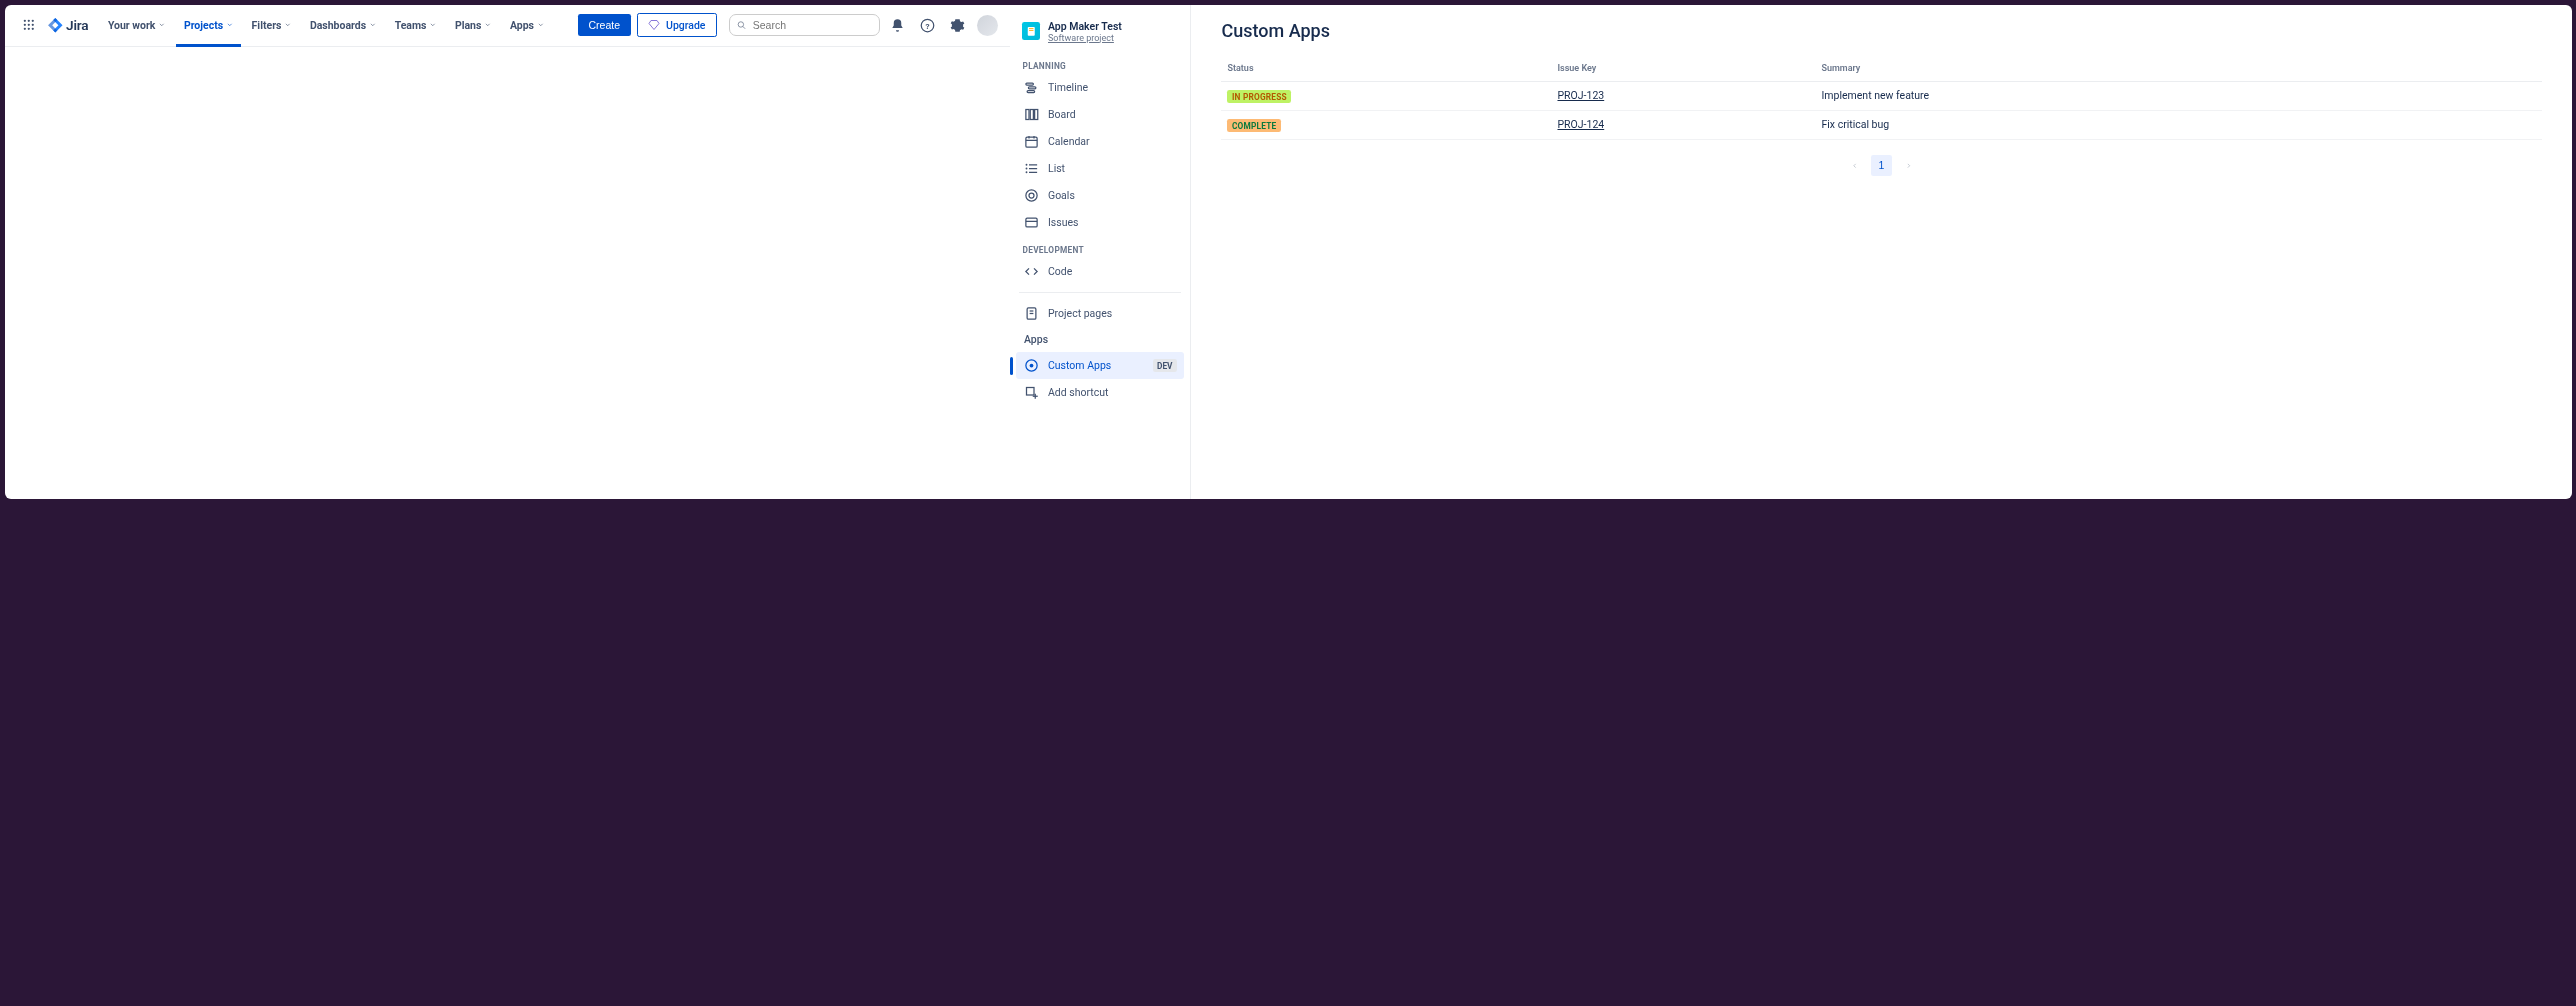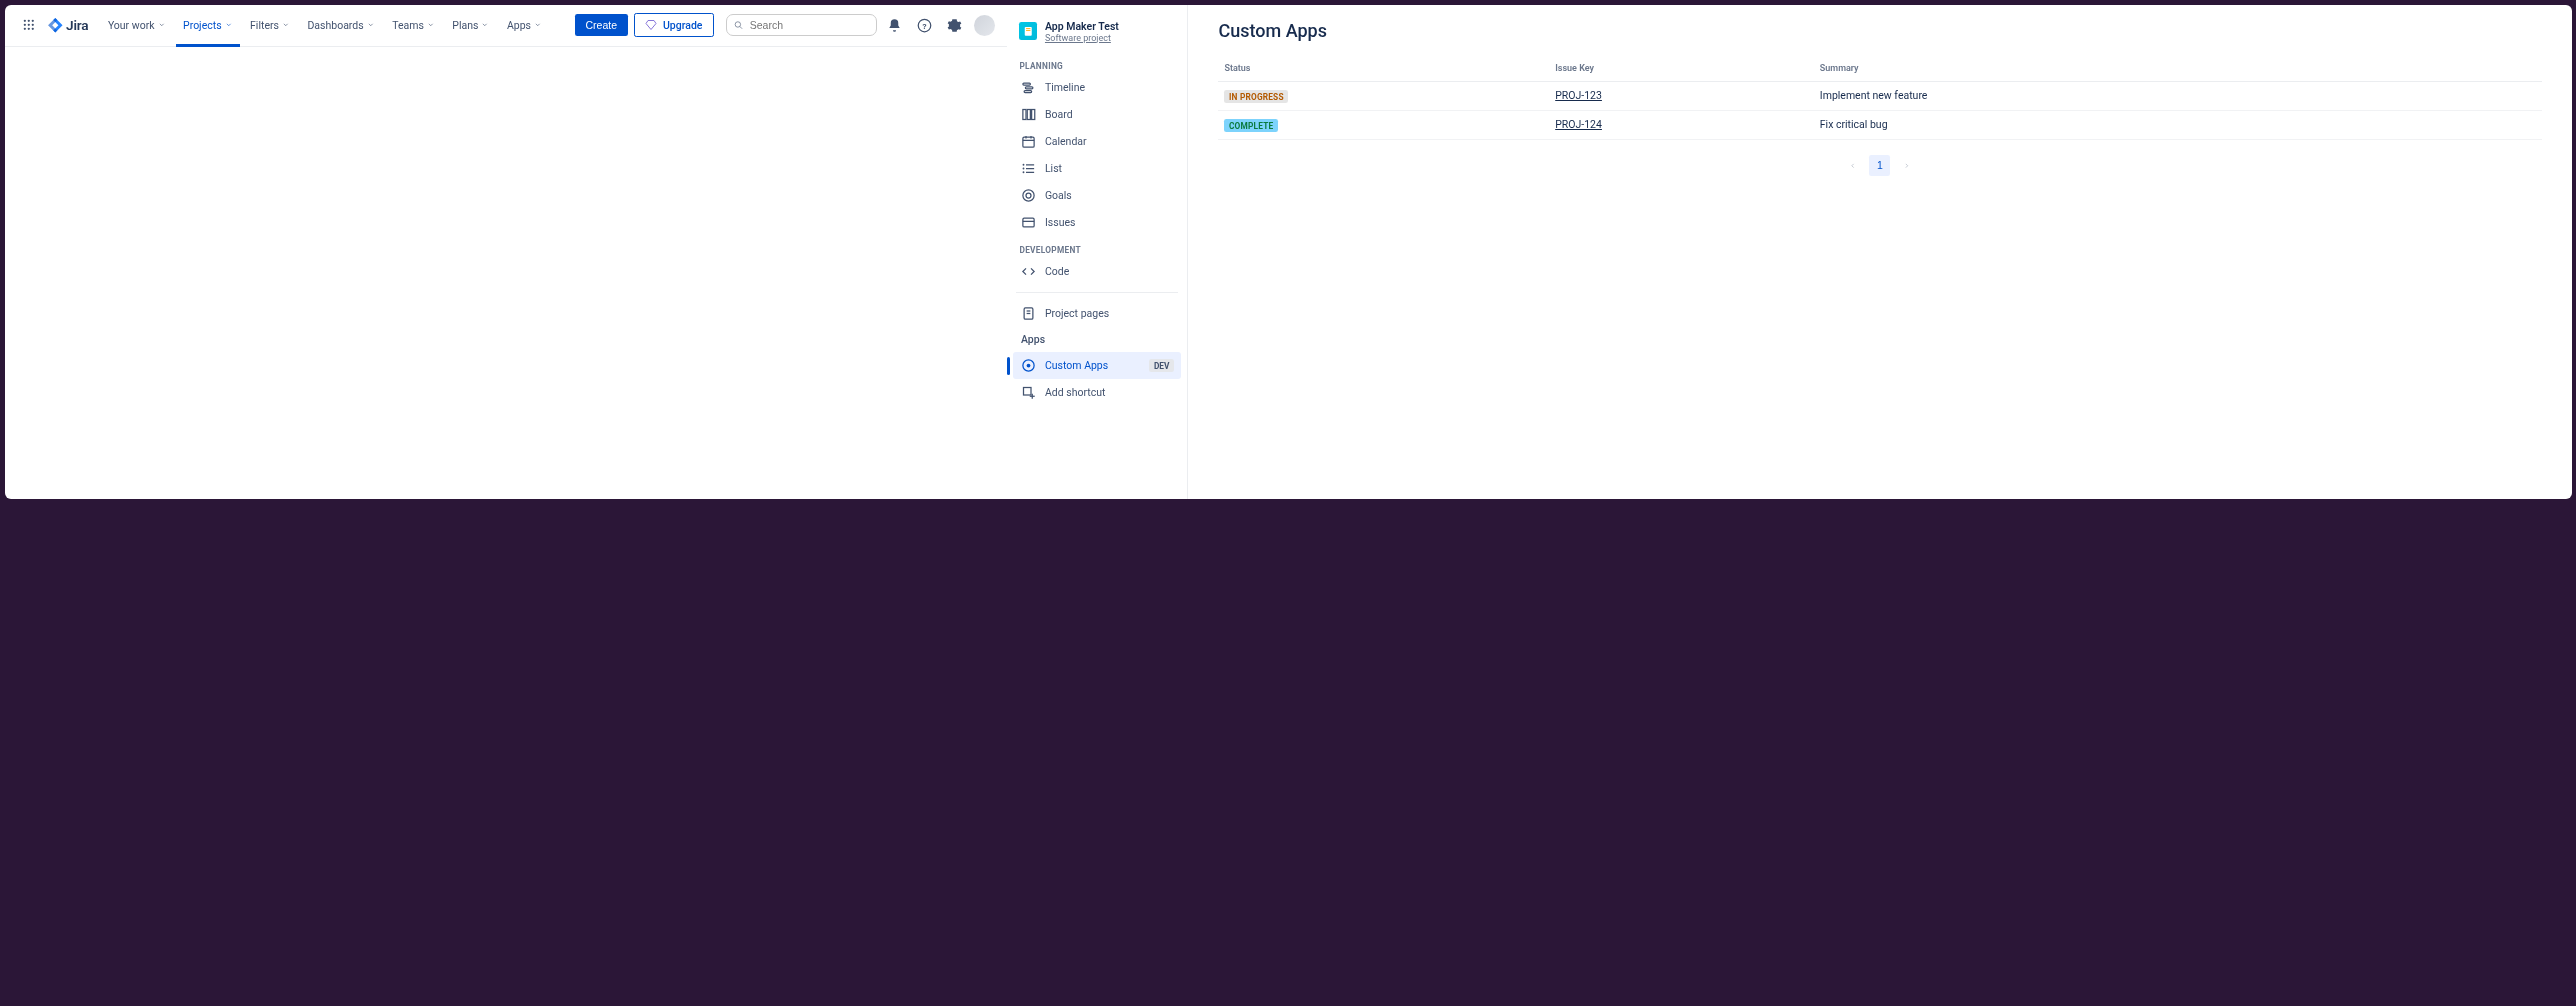--- a/index.html
+++ b/index.html
@@ -30,21 +30,21 @@
 .app-switcher-btn {
   width: 24px; height: 24px;
   display: flex; align-items: center; justify-content: center;
   border-radius: 2.3px; cursor: pointer;
 }
 .logo { display: flex; align-items: center; gap: 3px; padding: 0 3px; cursor: pointer; margin-right: 6px; }
 .logo-text { color: #253858; font-size: 13.6px; font-weight: 600; letter-spacing: -0.2px; }
 .nav-btn {
   display: flex; align-items: center; gap: 3px;
   padding: 4.5px 7.5px; border-radius: 2.3px; cursor: pointer;
-  font-size: 10.5px; font-weight: 400; color: #42526E;
+  font-size: 10.5px; font-weight: 700; color: #42526E;
   position: relative;
   text-align: center;
 }
 .nav-btn.active { color: #0052CC; }
 .nav-btn.active::after {
   content: ""; position: absolute; left: 0; right: 0; bottom: -10.5px;
   height: 2.3px; background: #0052CC;
 }
 .chevron { width: 7.5px; height: 7.5px; }
 .create-btn {
@@ -97,22 +97,22 @@
 .page-title { font-size: 18px; font-weight: 500; color: #172B4D; margin-bottom: 15px; }
 .tabs { border-bottom: 1.5px solid #ebedf0; display: flex; }
 .tab { padding: 6px 3px; font-size: 10.5px; font-weight: 500; color: #6B778C; cursor: pointer; position: relative; margin-right: 18px; }
 .tab.active { color: #0052CC; }
 .tab.active::after { content:""; position:absolute; left:0; right:0; bottom:-1.5px; height:1.5px; background:#0052CC; }
 
 table { width: 100%; border-collapse: collapse; margin-top: 9px; }
 th { text-align: left; font-size: 9px; font-weight: 600; color: #6B778C; padding: 7.5px 6px; border-bottom: 0.8px solid #ebedf0; }
 td { padding: 7.5px 6px; font-size: 10.5px; color: #172B4D; border-bottom: 0.8px solid #f1f2f4; }
 .status-lozenge { font-size: 8.3px; font-weight: 700; padding: 1.5px 4.5px; border-radius: 2.3px; letter-spacing: 0.2px; }
-.status-inprogress { background: #e5e5e5; color: #B35900; }
-.status-complete { background: #7dd3fc; color: #0b7a3e; }
+.status-inprogress { background: #bef264; color: #B35900; }
+.status-complete { background: #fdba74; color: #0b7a3e; }
 .issue-key { color: #172B4D; text-decoration: underline; cursor: pointer; }
 
 .pager { display: flex; justify-content: center; align-items: center; gap: 6px; margin-top: 15px; color: #A5ADBA; }
 .pager button { border: none; background: transparent; color: #A5ADBA; font-size: 10.5px; width: 21px; height: 21px; border-radius: 2.3px; cursor: pointer; }
 .pager .current { background: #EAF0FF; color: #0052CC; }
 </style>
 </head>
 <body>
 
 <div class="viewport">

